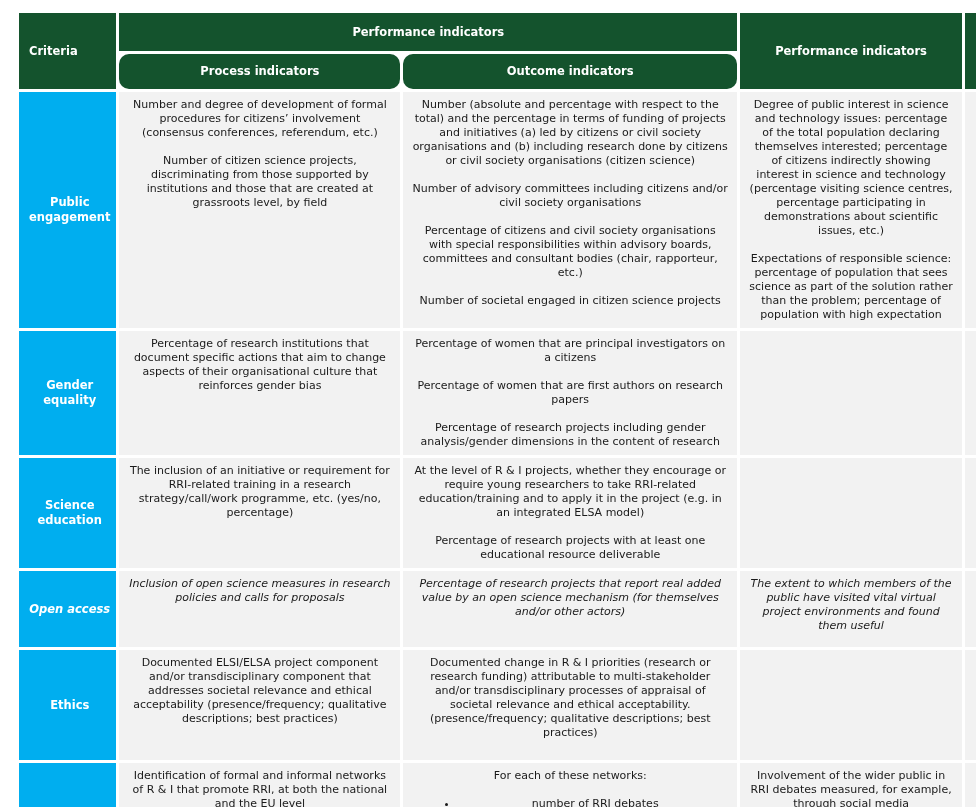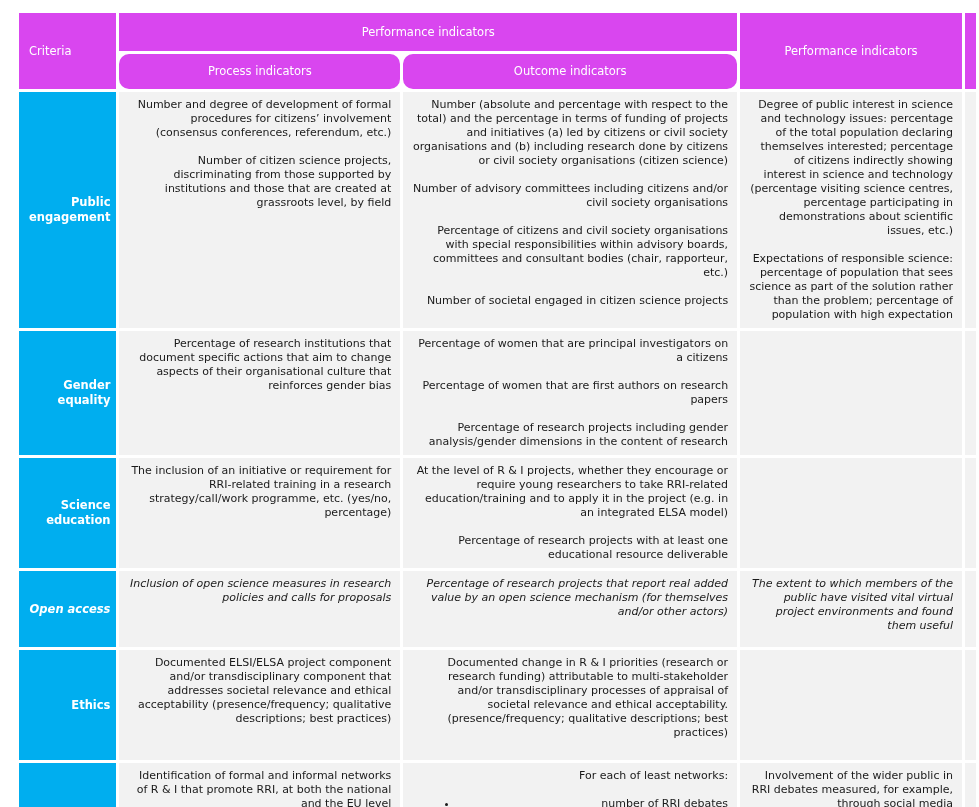--- a/index.html
+++ b/index.html
@@ -17,54 +17,54 @@
     background: #ffffff;
     overflow: hidden;
   }
   table.rri-table {
     border-collapse: separate;
     border-spacing: 3px;
     table-layout: fixed;
   }
   
   th.hdr {
-    background: #d946ef;
+    background: #14532d;
     color: #ffffff;
-    font-weight: normal;
+    font-weight: bold;
     font-size: 11.5px;
     line-height: 15px;
     text-align: center;
     vertical-align: middle;
     padding: 4px 6px;
   }
   th.hdr-criteria {
     text-align: left;
     padding-left: 10px;
   }
   tr.hrow-1 th { height: 30px; }
   tr.hrow-2 th { height: 27px; border-radius: 10px; }
   
   td.crit {
     background: #00AEEF;
     color: #ffffff;
     font-weight: bold;
     font-size: 11.5px;
     line-height: 15px;
     vertical-align: middle;
-    text-align: right;
+    text-align: center;
     padding: 6px 6px 6px 10px;
   }
   
   td.cell {
     background: #F2F2F2;
     color: #1a1a1a;
     font-size: 11px;
     line-height: 14px;
     vertical-align: top;
-    text-align: right;
+    text-align: center;
     padding: 6px 9px;
     word-wrap: break-word;
   }
   td.cell p { margin: 0 0 14px 0; }
   td.cell p:last-child { margin-bottom: 0; }
   td.cell ul {
     margin: 14px 0 0 0;
     padding-left: 46px;
     list-style-type: disc;
   }
@@ -171,21 +171,21 @@
           </td>
           <td class="cell"></td>
           <td class="cell sliver"></td>
         </tr>
         <tr class="row-5">
           <td class="crit">Governance</td>
           <td class="cell">
             <p>Identification of formal and informal networks of R &amp; I that promote RRI, at both the national and the EU level</p>
           </td>
           <td class="cell">
-            <p>For each of least networks:</p>
+            <p>For each of these networks:</p>
             <ul>
               <li>number of RRI debates</li>
             </ul>
           </td>
           <td class="cell">
             <p>Involvement of the wider public in RRI debates measured, for example, through social media</p>
           </td>
           <td class="cell sliver"></td>
         </tr>
       </tbody>

